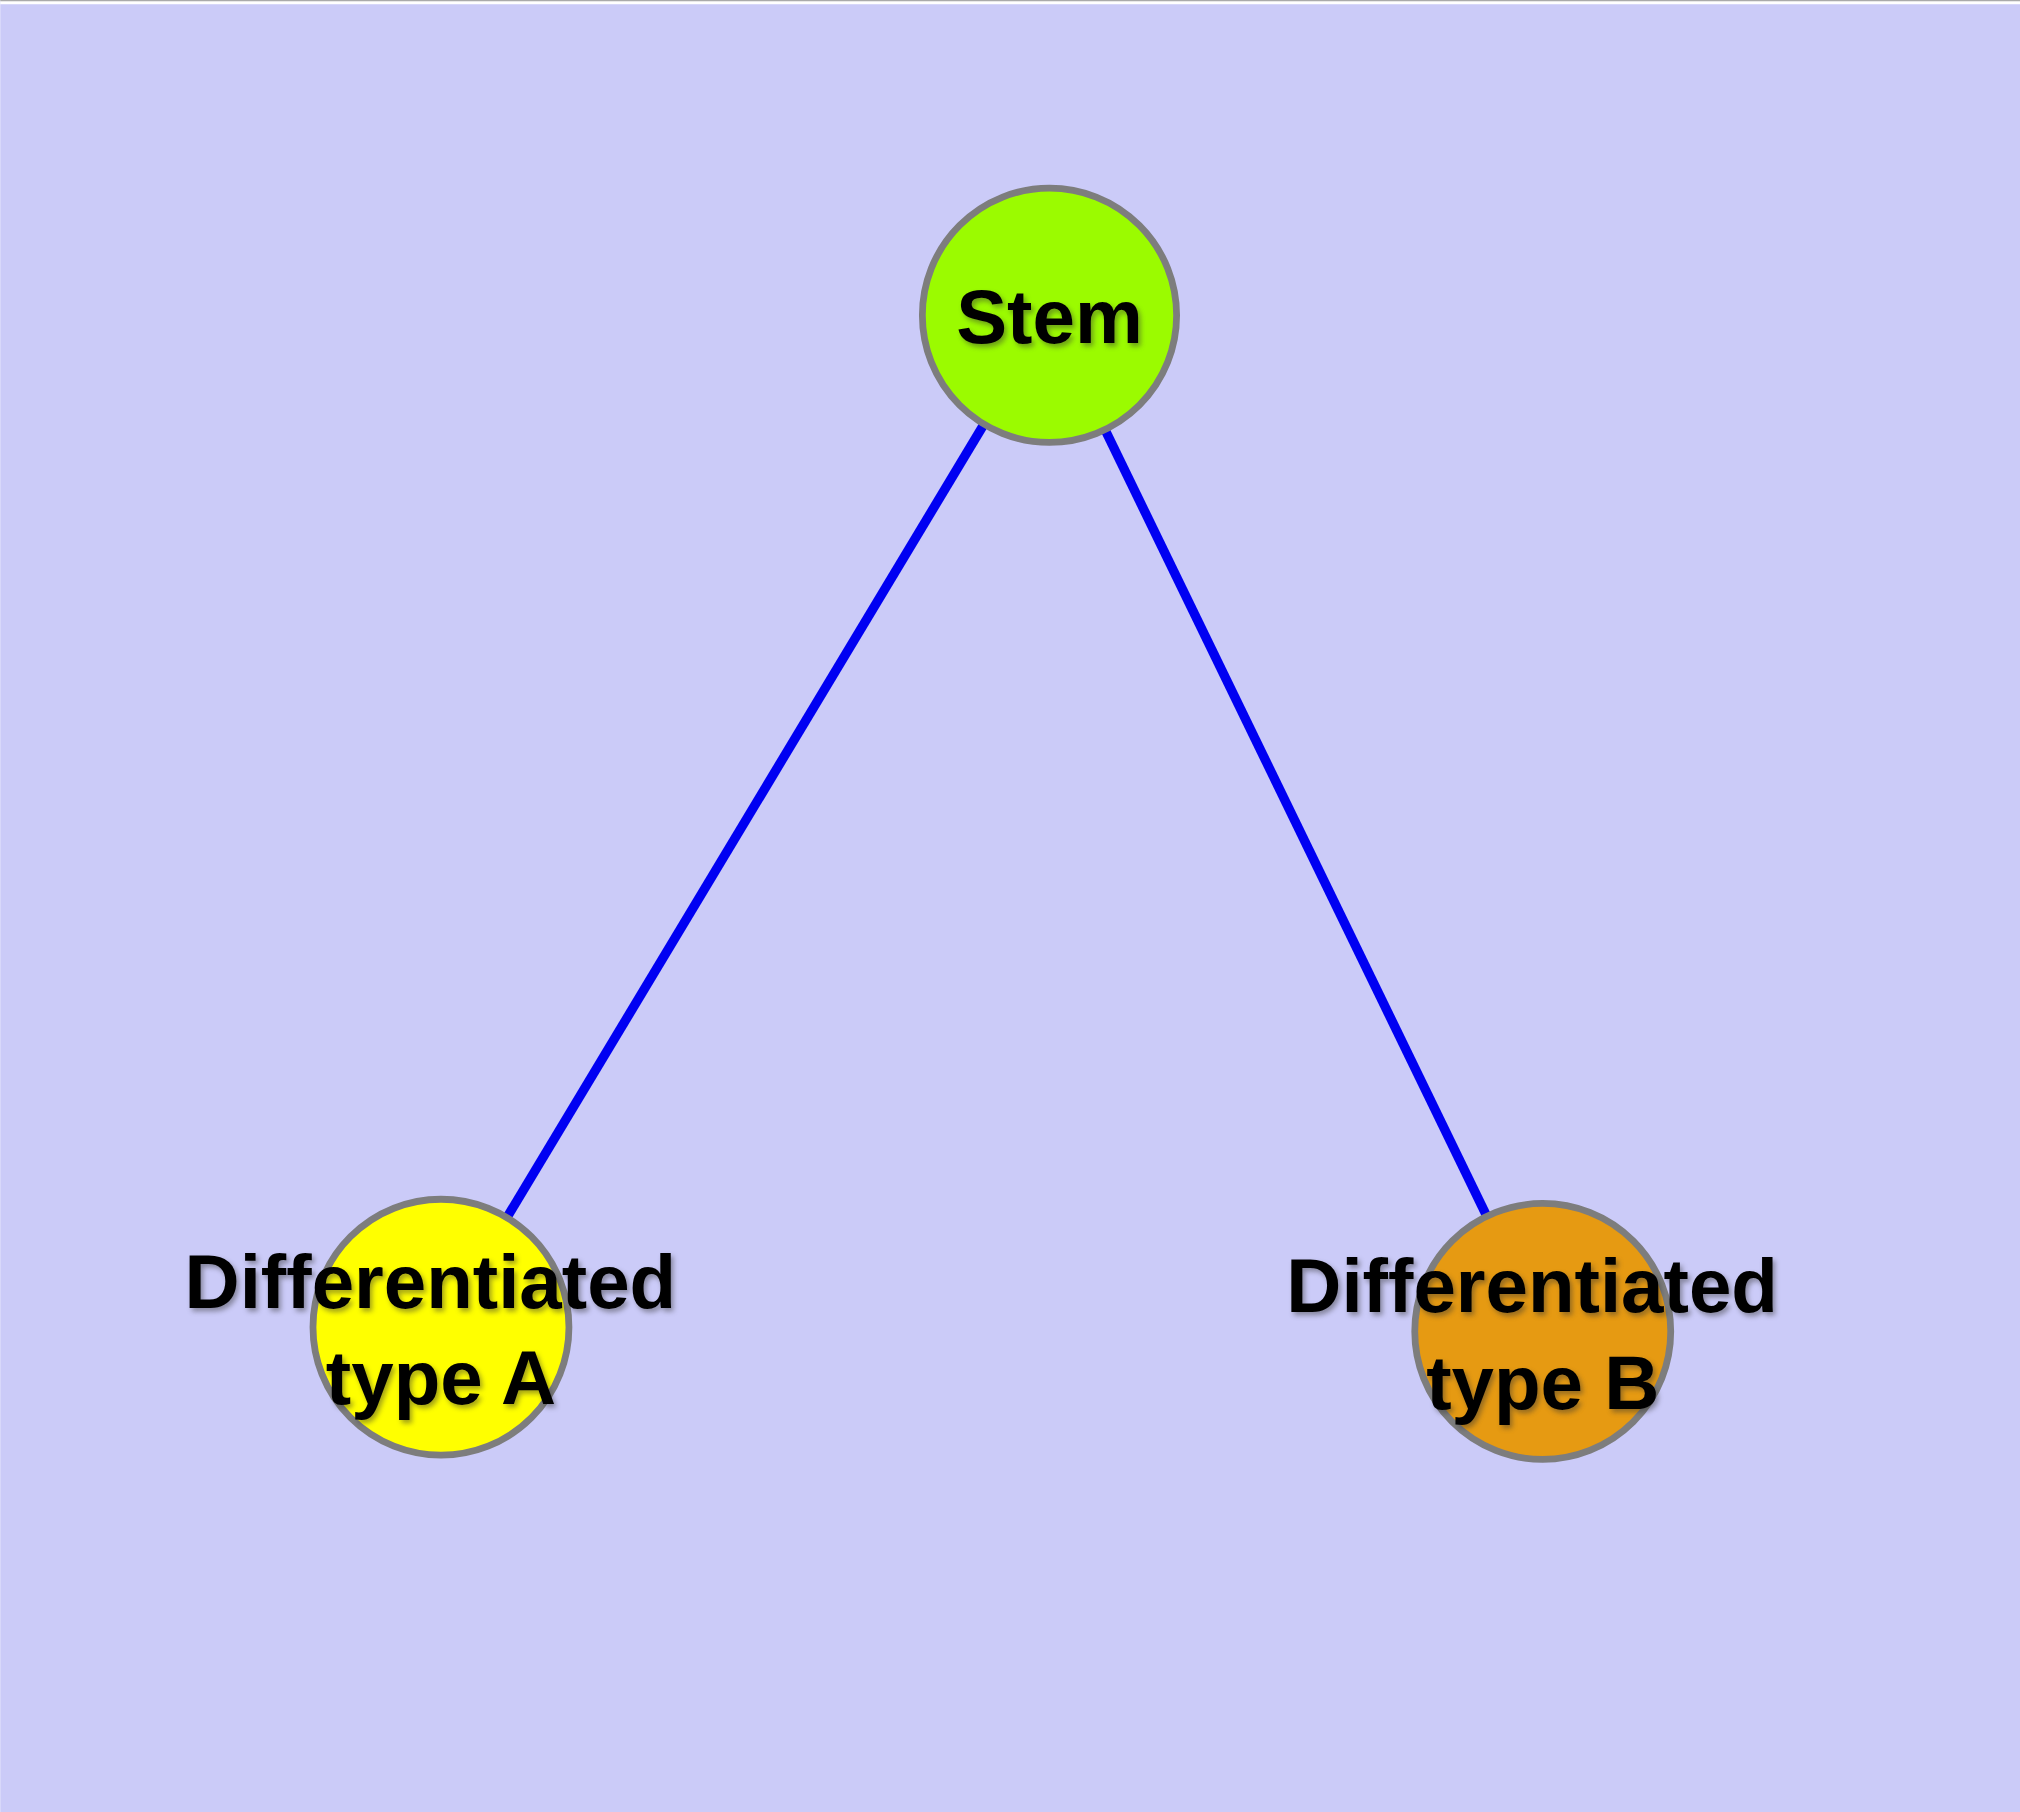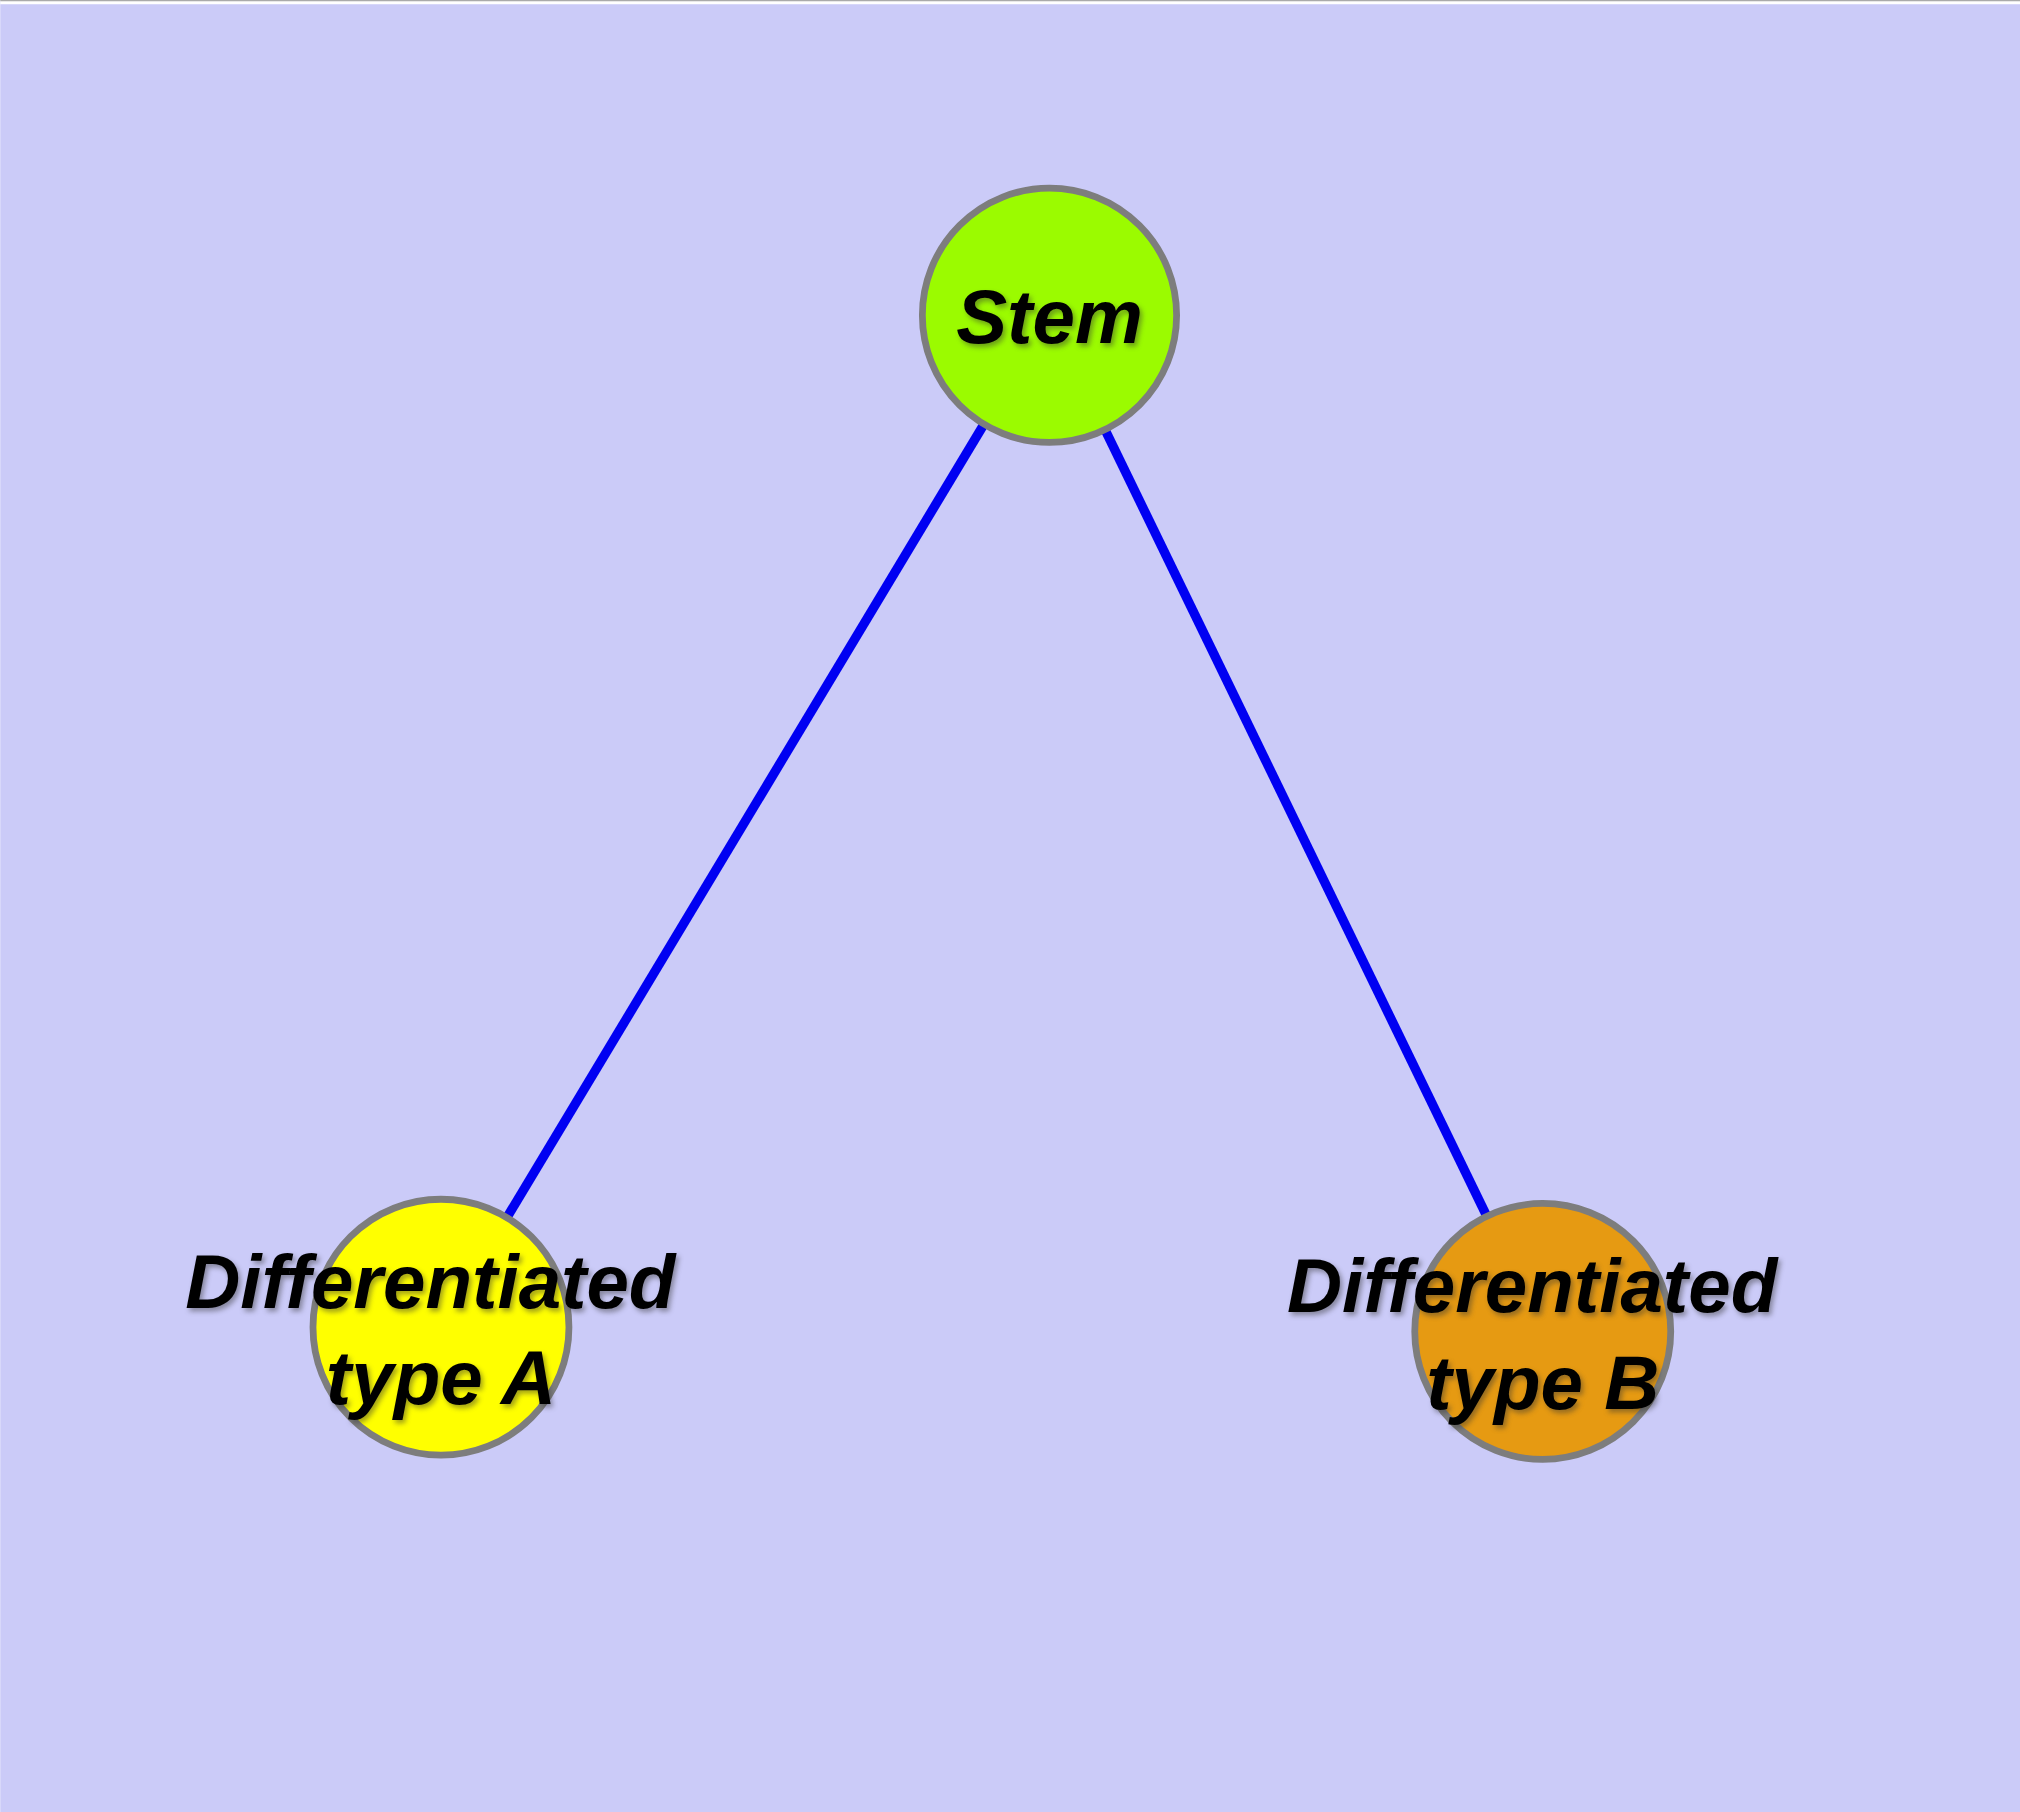--- a/index.html
+++ b/index.html
@@ -5,21 +5,20 @@
   html, body {
     margin: 0;
     padding: 0;
     background: #ffffff;
   }
   .canvas {
     position: relative;
     width: 2021px;
     height: 1812px;
     overflow: hidden;
-    font-style: italic;
   }
   svg { display: block; }
   .edge {
     stroke-width: 11px;
     stroke-linecap: butt;
   }
   .node-circle {
     stroke-width: 8px;
   }
   .node-label {

